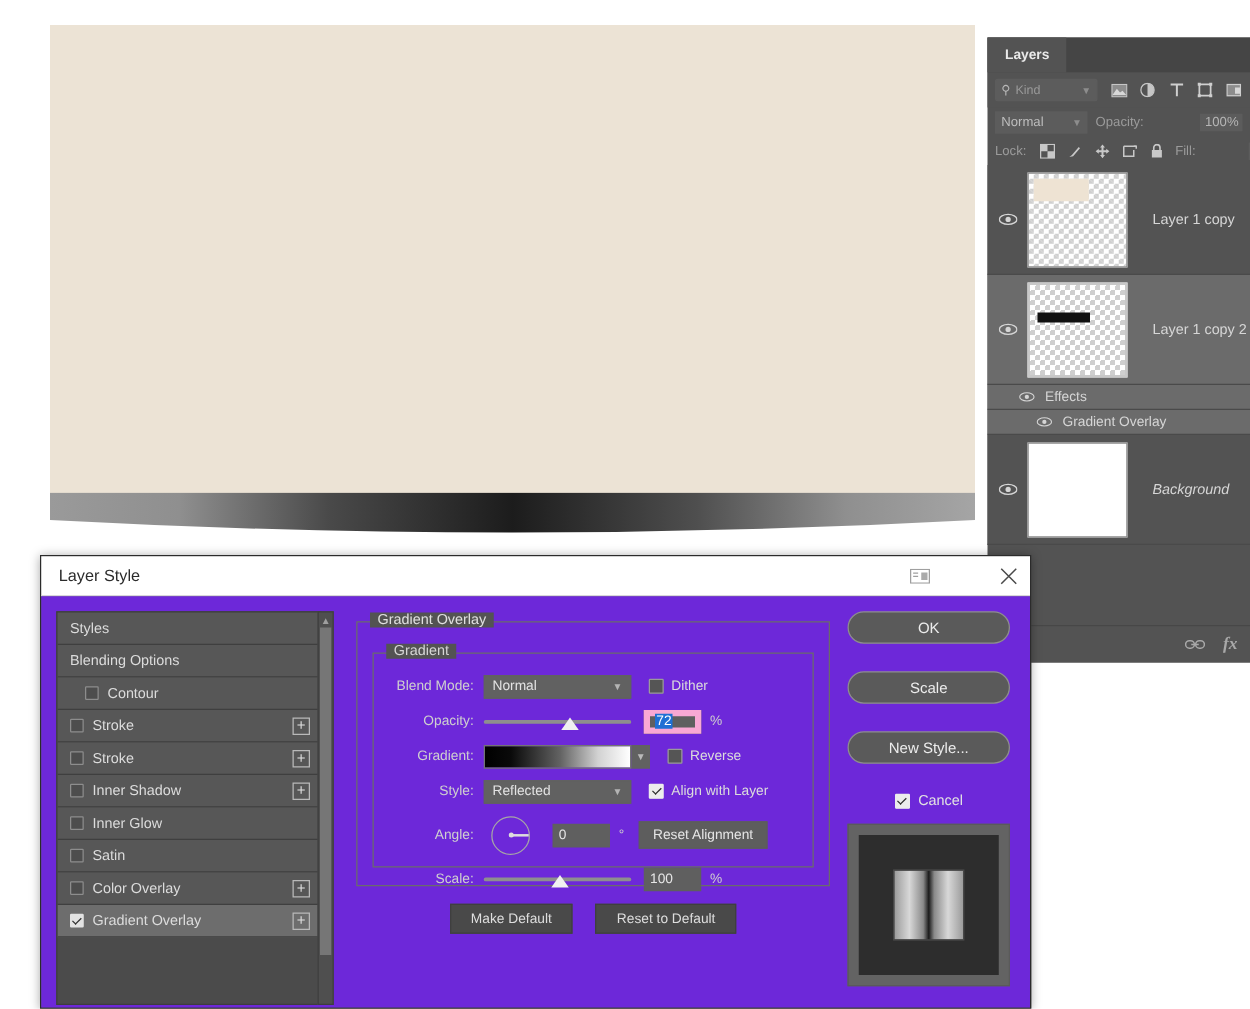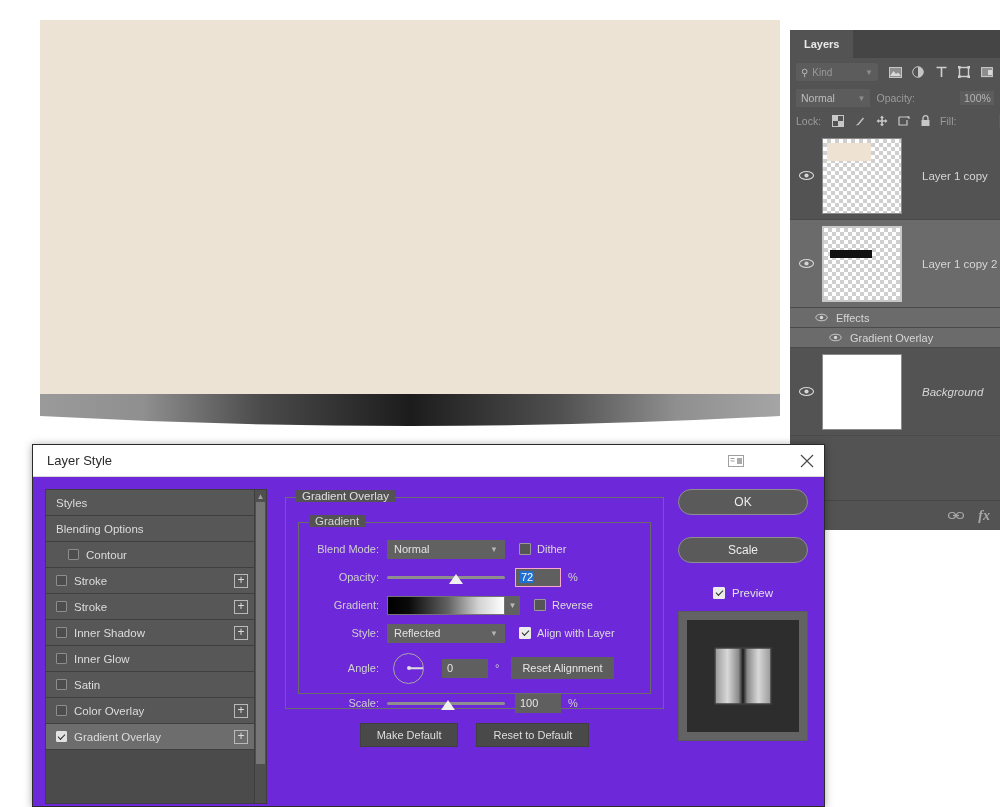--- a/index.html
+++ b/index.html
@@ -269,21 +269,21 @@
     border-left:7px solid transparent; border-right:7px solid transparent;
     border-bottom:10px solid #f0f0f0; top:6px;
   }
   .numfield {
     width:46px; height:19px; background:#5f5f5f;
     color:#e6e6e6; font-size:11px;
     display:flex; align-items:center; padding:0 5px;
     margin-left:10px;
   }
   .numfield.focused {
-    border:1px solid #f9a8d4; background:#5f5f5f; padding:0 4px;
+    border:5px solid #f9a8d4; background:#5f5f5f; padding:0 4px;
   }
   .numfield .hl { background:#1f6fd4; color:#fff; padding:0 1px; }
   .unit { color:#cfcfcf; font-size:11px; margin-left:7px; }
 
   .grad-bar {
     width:118px; height:19px; border:1px solid #737373;
     background: linear-gradient(to right, #000000 0%, #0a0a0a 18%, #636363 52%, #d2d2d2 78%, #ffffff 100%);
     position:relative;
   }
   .grad-caret {
@@ -696,23 +696,24 @@
 
         <div class="defaults-row">
           <span class="btn-def">Make Default</span>
           <span class="btn-def">Reset to Default</span>
         </div>
       </div>
 
       <div class="right-col">
         <div class="btn-pill primary">OK</div>
         <div class="btn-pill">Scale</div>
+        <div class="btn-pill">New Style...</div>
         <label class="preview-chk">
           <span class="box"></span>
-          <span>Preview</span>
+          <span>Cancel</span>
         </label>
         <div class="preview-box">
           <div class="preview-inner">
             <div class="preview-grad"></div>
           </div>
         </div>
       </div>
 
     </div>
   </div>

